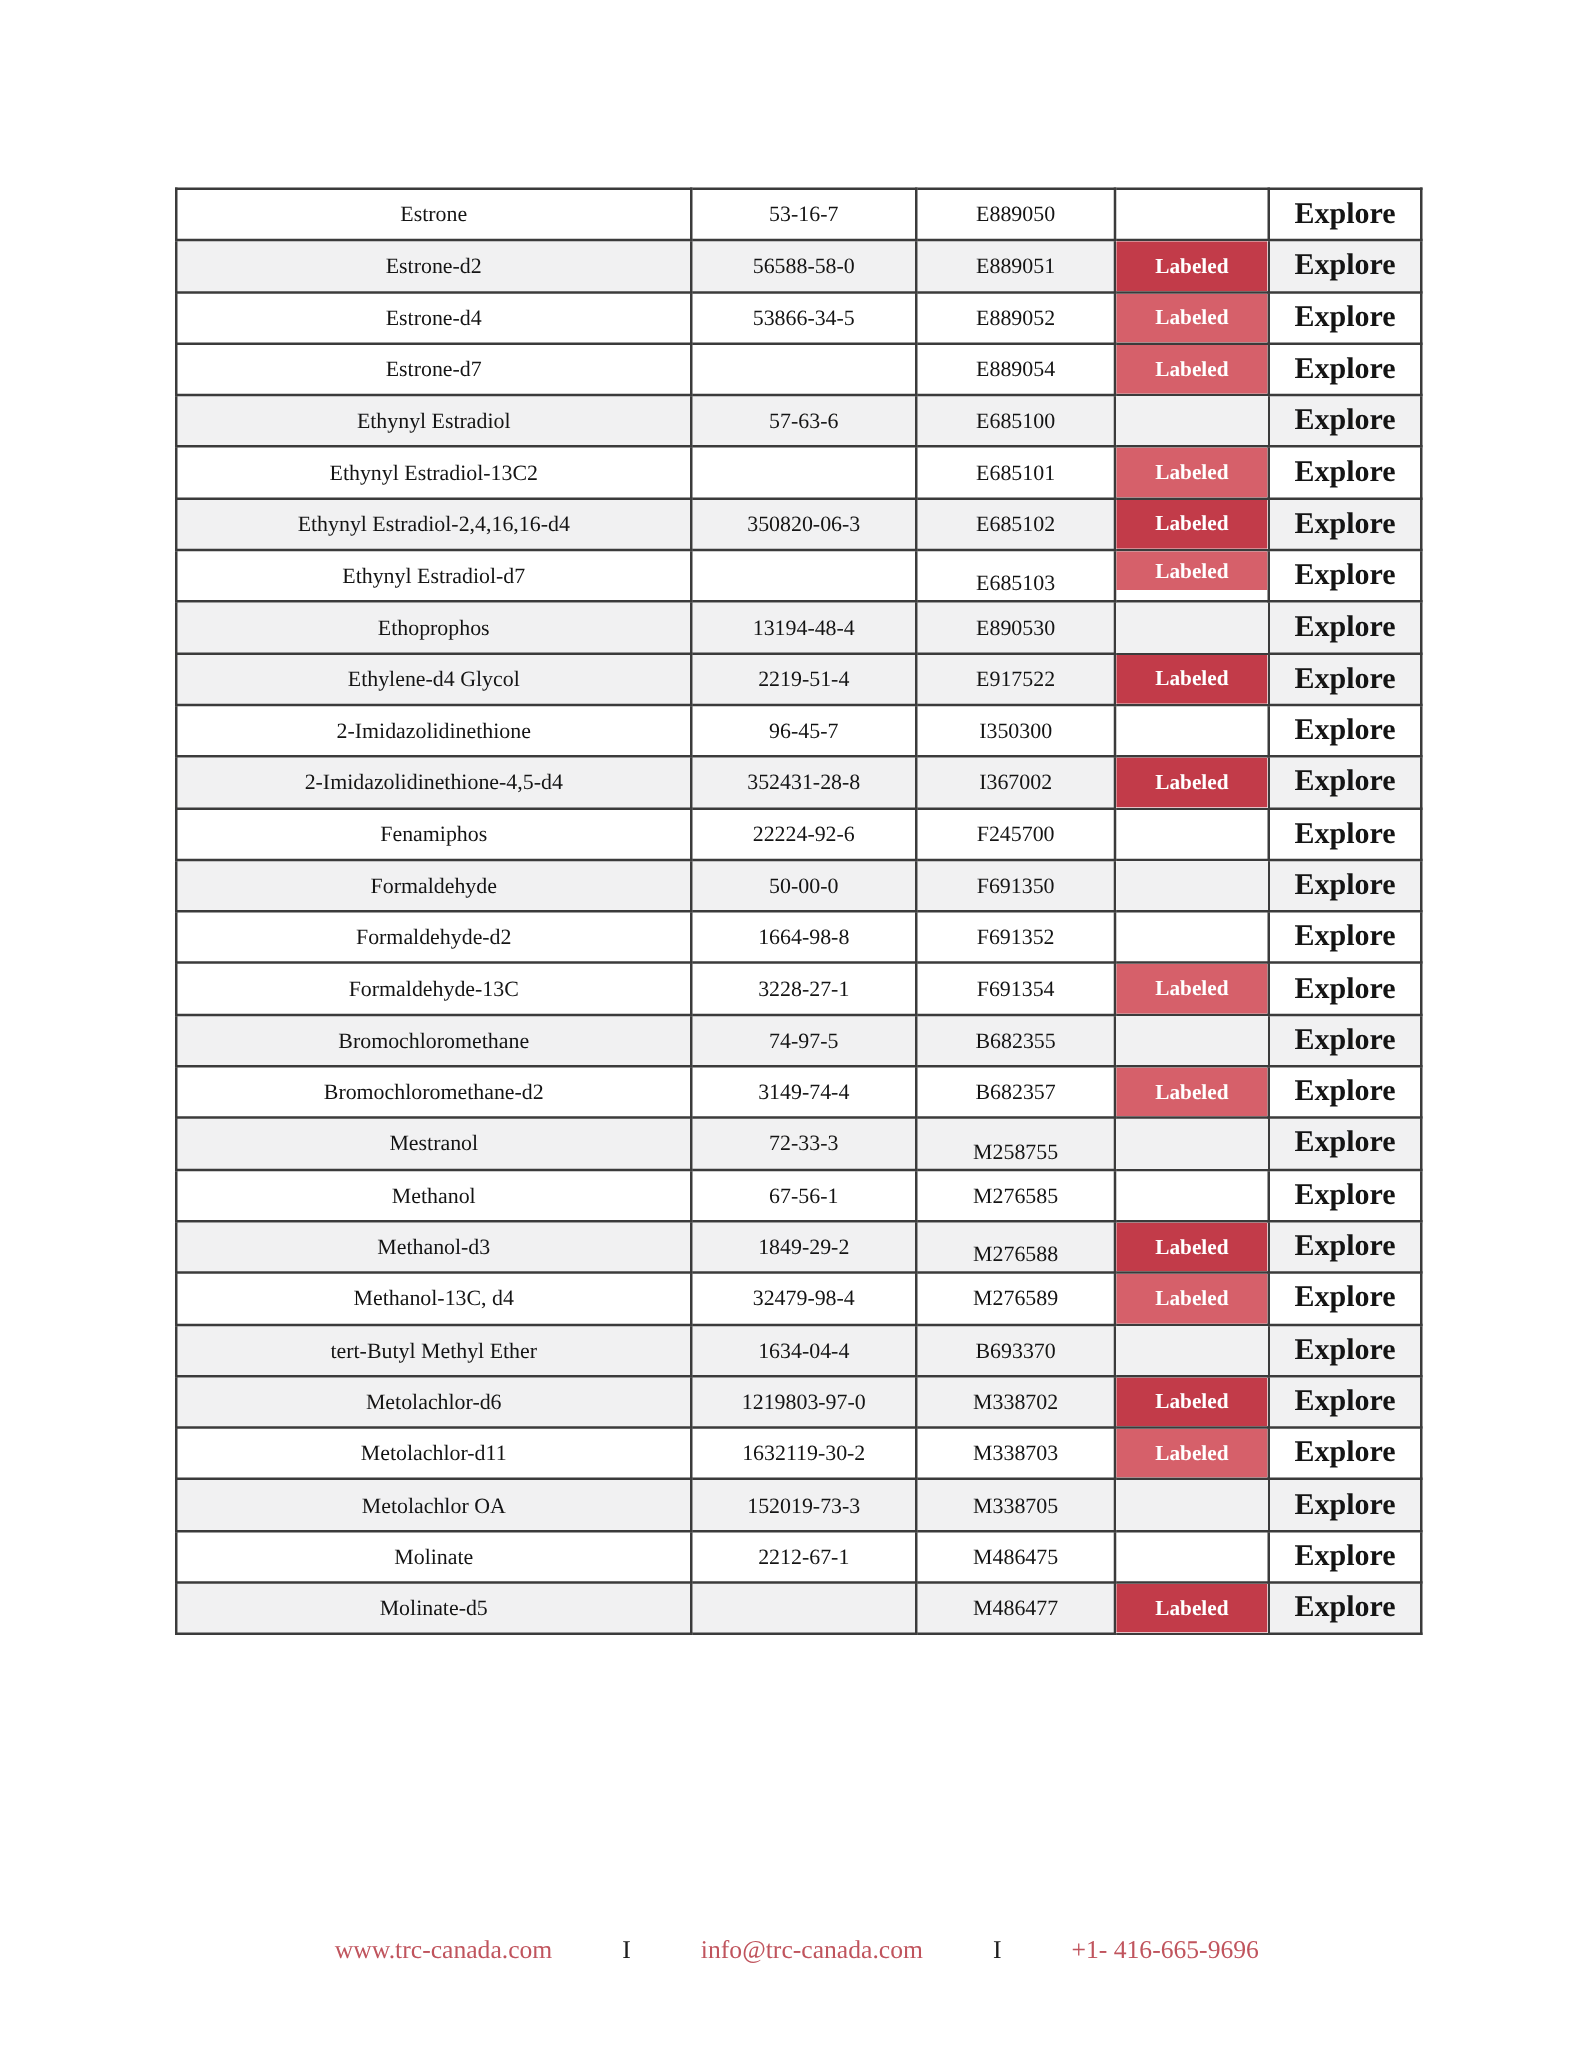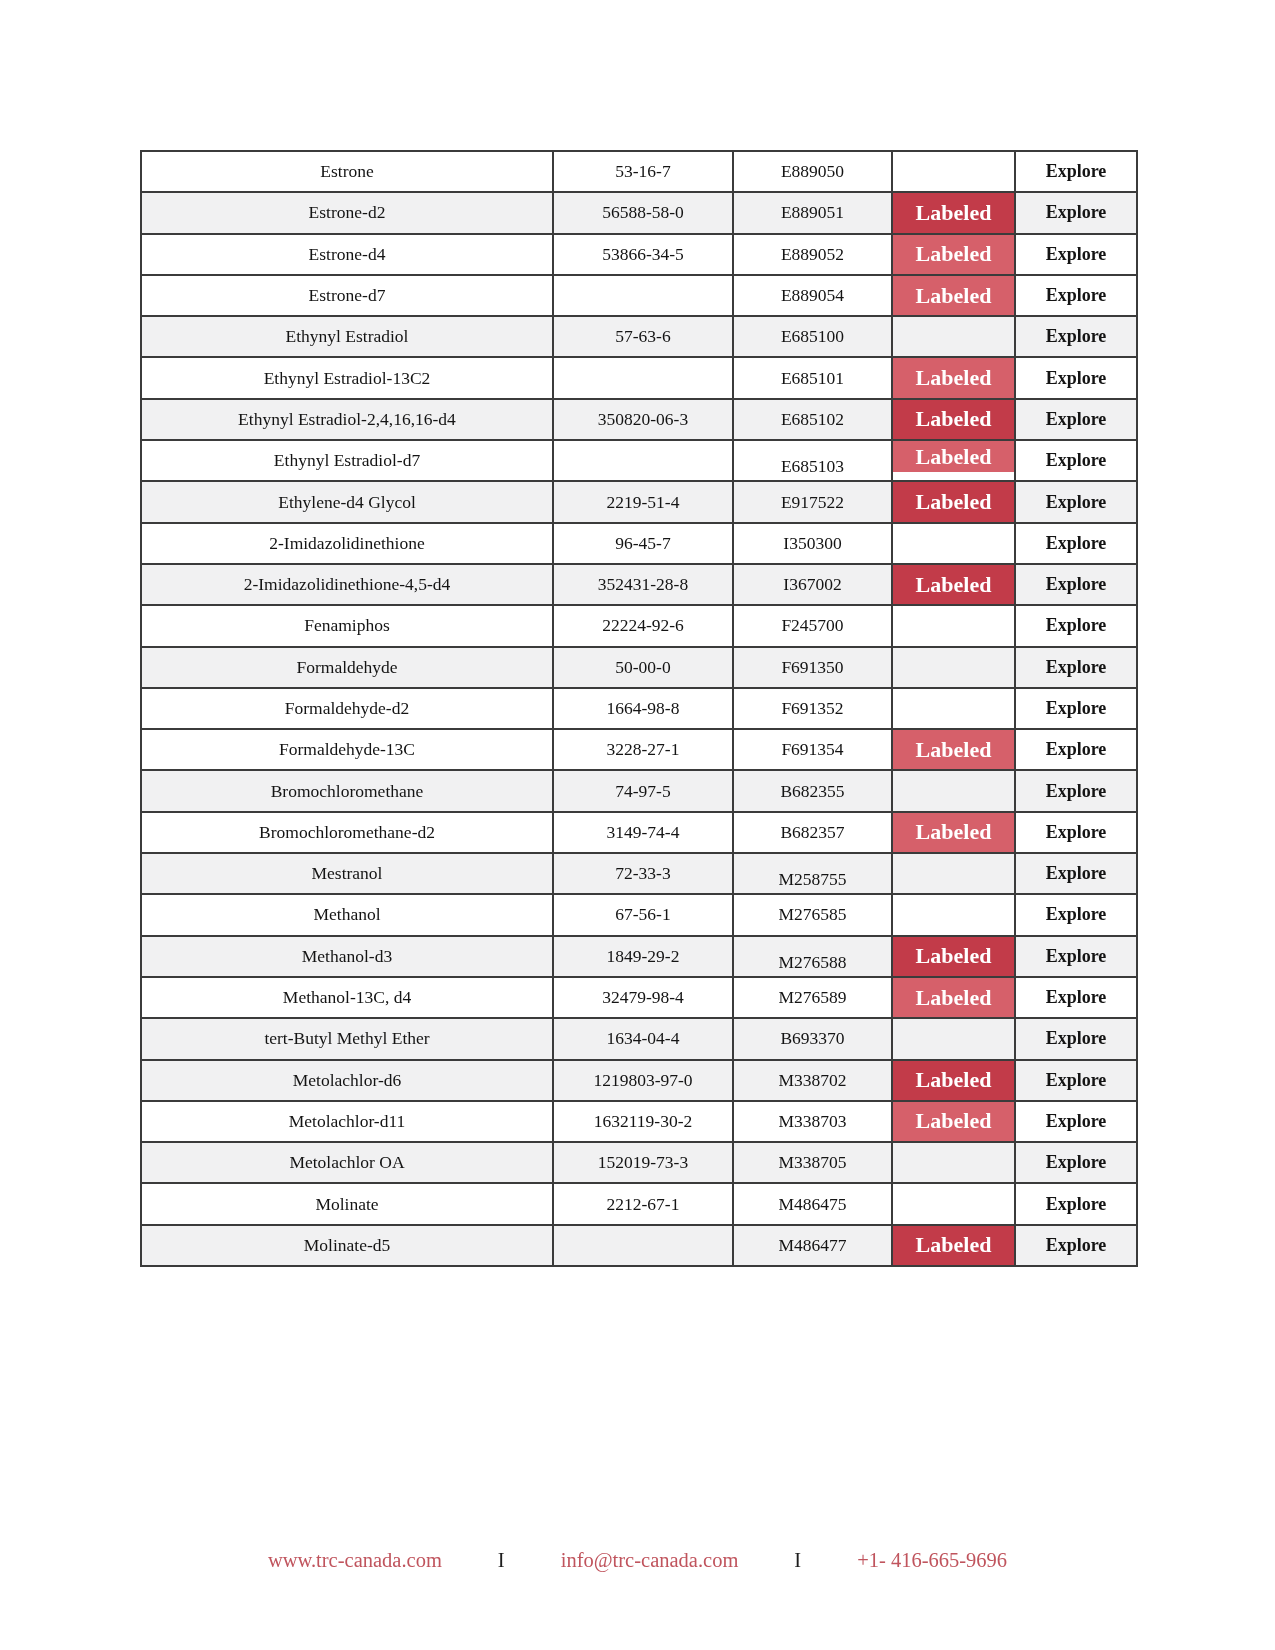--- a/index.html
+++ b/index.html
@@ -41,26 +41,26 @@
   td.c-code.low{vertical-align:bottom;padding-bottom:3px;}
   td.c-badge{position:relative;}
   .badge{
     position:absolute;
     inset:0;
     display:flex;
     align-items:center;
     justify-content:center;
     color:#ffffff;
     font-weight:bold;
-    font-size:22px;
+    font-size:17px;
   }
   .badge.on{background:var(--badge-light);}
   tr.stripe .badge.on{background:var(--badge-dark);}
   .badge.on.high{bottom:8px;align-items:center;}
-  td.c-explore{font-weight:bold;font-size:18px;}
+  td.c-explore{font-weight:bold;font-size:24px;}
   .explore-link{color:var(--text);text-decoration:none;font-weight:bold;display:block;}
   .footer{
     position:absolute;
     top:1549px;
     left:0;
     width:100%;
     display:flex;
     justify-content:center;
     align-items:flex-end;
     gap:56px;
@@ -165,20 +165,31 @@
       <td class="c-cas"></td>
       <td class="c-code low">E685103</td>
       <td class="c-badge">
         <span class="badge on high">Labeled</span>
       </td>
       <td class="c-explore">
         <a href="#" class="explore-link">Explore</a>
       </td>
     </tr>
         <tr class="stripe">
+      <td class="c-name">Ethoprophos</td>
+      <td class="c-cas">13194-48-4</td>
+      <td class="c-code">E890530</td>
+      <td class="c-badge">
+        <span class="badge"></span>
+      </td>
+      <td class="c-explore">
+        <a href="#" class="explore-link">Explore</a>
+      </td>
+    </tr>
+        <tr class="stripe">
       <td class="c-name">Ethylene-d4 Glycol</td>
       <td class="c-cas">2219-51-4</td>
       <td class="c-code">E917522</td>
       <td class="c-badge">
         <span class="badge on">Labeled</span>
       </td>
       <td class="c-explore">
         <a href="#" class="explore-link">Explore</a>
       </td>
     </tr>

